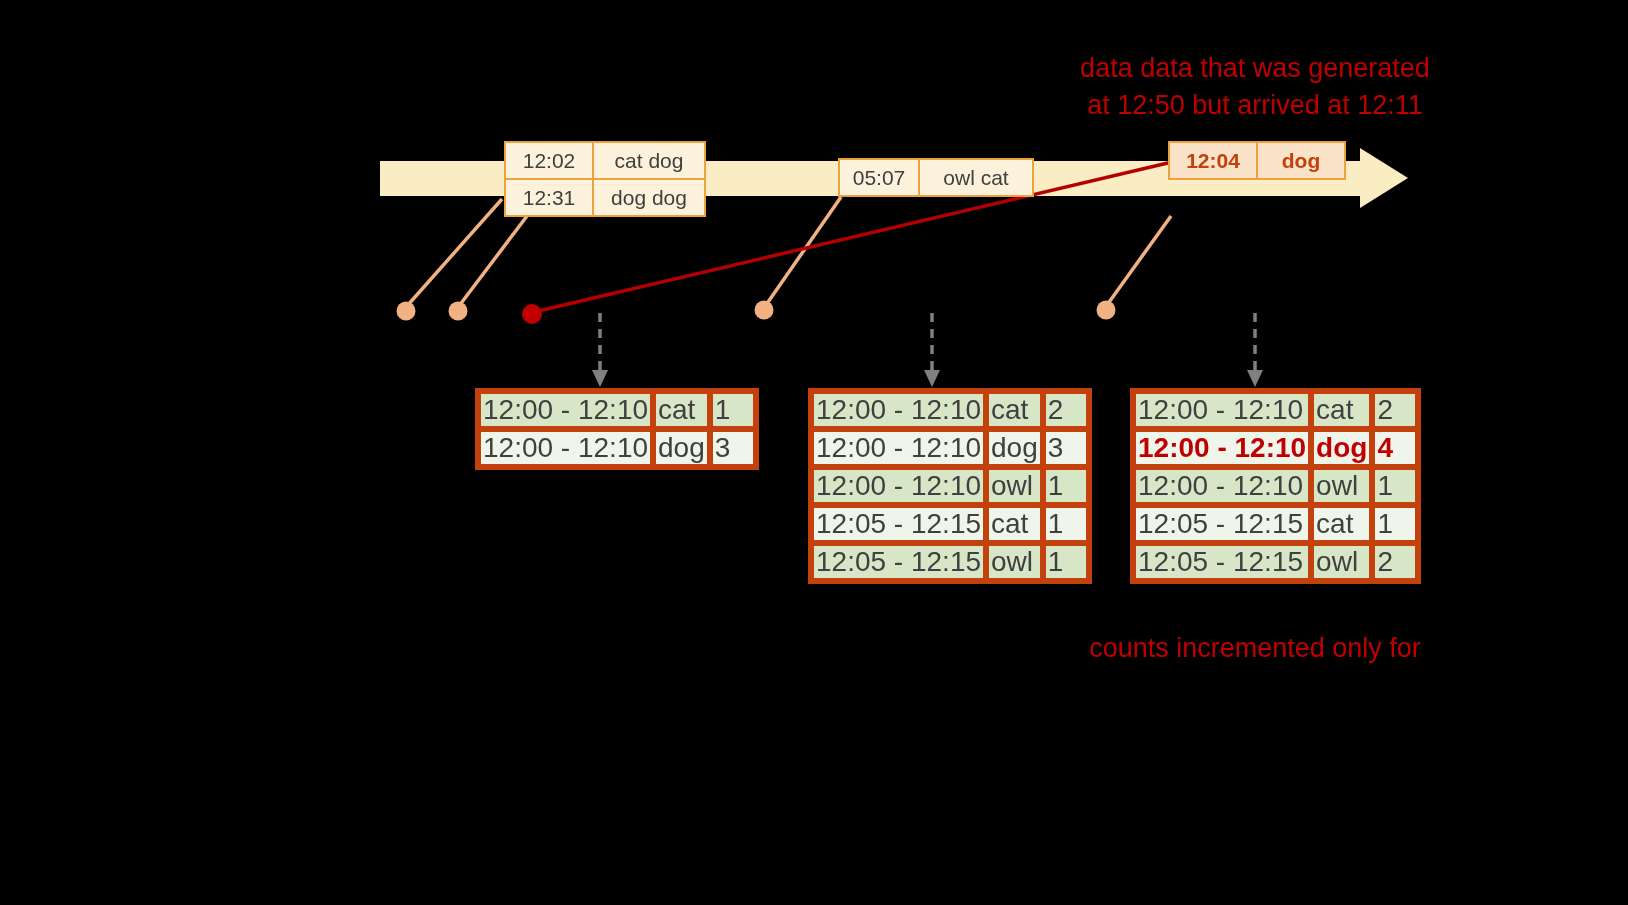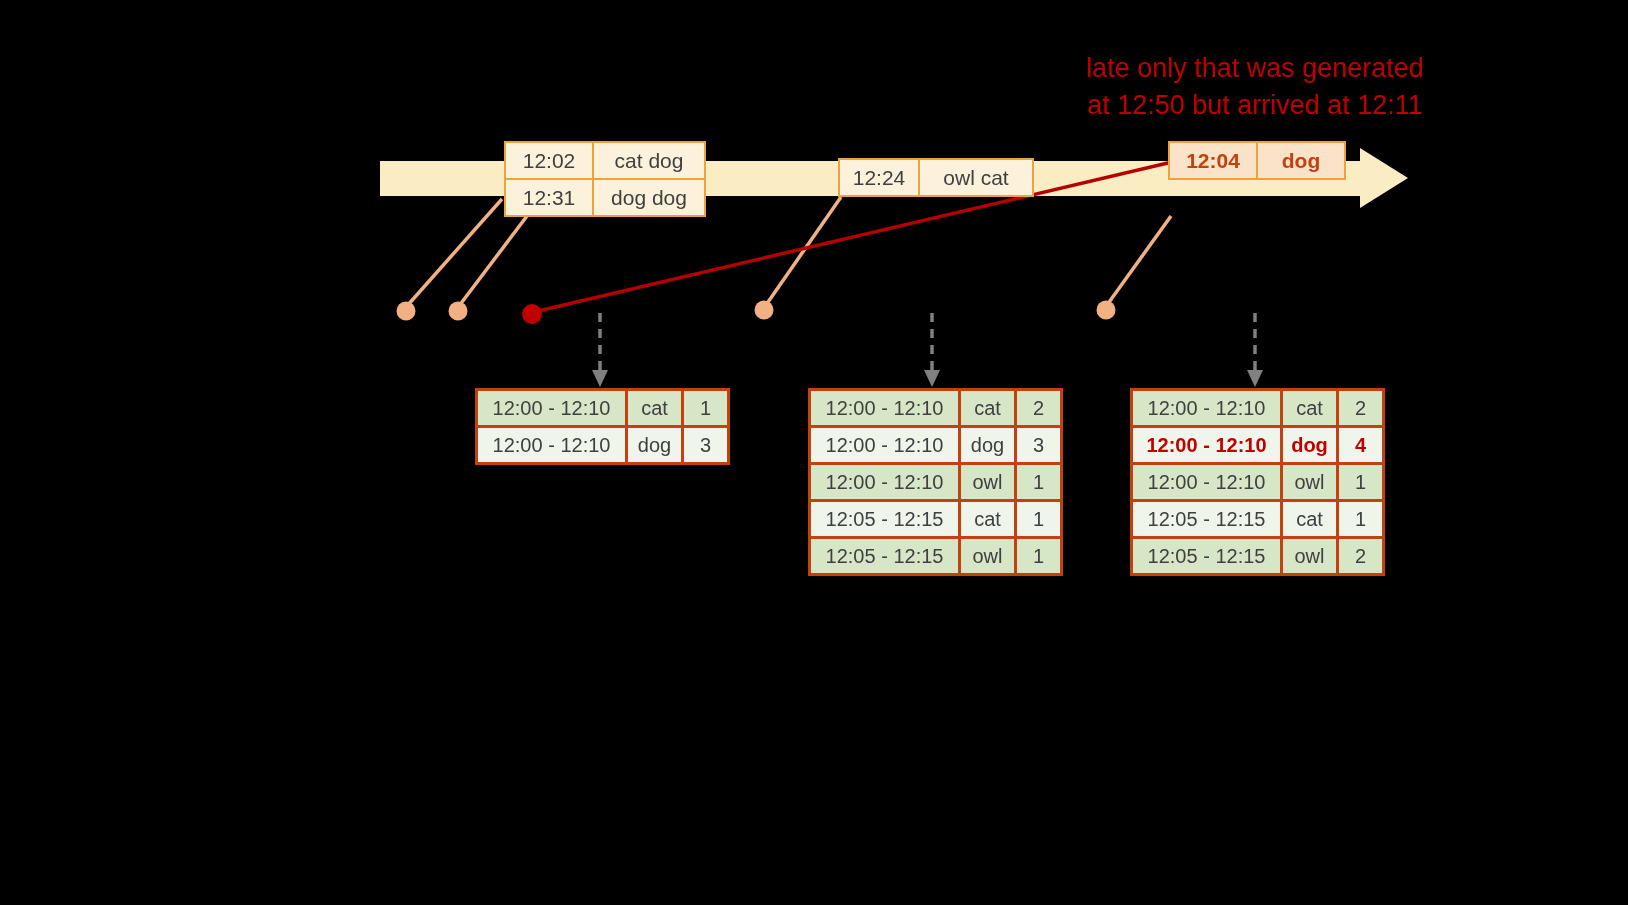--- a/index.html
+++ b/index.html
@@ -28,24 +28,23 @@
   }
   .event-table td.late {
     background:#FAE3C8;
     color:#c2410c;
     font-weight:bold;
   }
 
   
   .result-table { border:3px solid #71A850; }
   .result-table td {
-    border:3px solid #c2410c;
+    border:6px solid #c2410c;
     color:#404040;
-    font-size:20px;
-    text-align:center;
+    font-size:28px;
     height:37px;
     padding:0 2px;
     overflow:hidden;
     white-space:nowrap;
   }
   .result-table tr.odd td  { background:#D8E6C8; }
   .result-table tr.even td { background:#F0F5EB; }
   .result-table tr.late td { color:#C00000; font-weight:bold; }
 
   
@@ -86,21 +85,21 @@
     <line x1="932" y1="313" x2="932" y2="371" stroke="#808080" stroke-width="3.5" stroke-dasharray="9 7"></line>
     <polygon points="924,370 940,370 932,387" fill="#808080"></polygon>
   </g>
   <g>
     <line x1="1255" y1="313" x2="1255" y2="371" stroke="#808080" stroke-width="3.5" stroke-dasharray="9 7"></line>
     <polygon points="1247,370 1263,370 1255,387" fill="#808080"></polygon>
   </g>
 </svg>
 
 <div class="annotation" style="left:1020px; top:50px">
-  <div>late only that was generated</div>
+  <div>data data that was generated</div>
   <div>at 12:50 but arrived at 12:11</div>
 </div>
 
 <table class="event-table" style="left:504px; top:141px">
   <colgroup>
       <col style="width:88px">
       <col style="width:112px">
     </colgroup>
   <tbody>
       <tr>
@@ -114,21 +113,21 @@
 </tbody>
   </table>
 
 <table class="event-table" style="left:838px; top:158px">
   <colgroup>
       <col style="width:80px">
       <col style="width:114px">
     </colgroup>
   <tbody>
       <tr>
-    <td>12:24</td>
+    <td>05:07</td>
     <td>owl cat</td>
   </tr>
 </tbody>
   </table>
 
 <table class="event-table" style="left:1168px; top:141px">
   <colgroup>
       <col style="width:88px">
       <col style="width:88px">
     </colgroup>
@@ -224,13 +223,14 @@
   </tr>
   <tr class="odd">
     <td>12:05 - 12:15</td>
     <td>owl</td>
     <td>2</td>
   </tr>
 </tbody>
   </table>
 
 <div class="annotation" style="left:1020px; top:630px">
+  <div>counts incremented only for</div>
 </div>
 
 </body></html>

